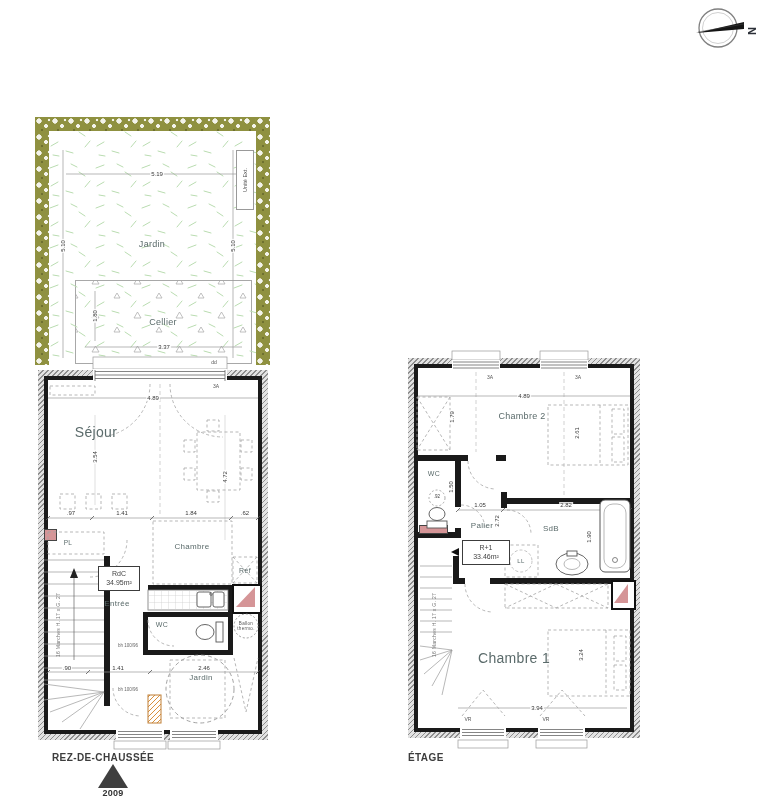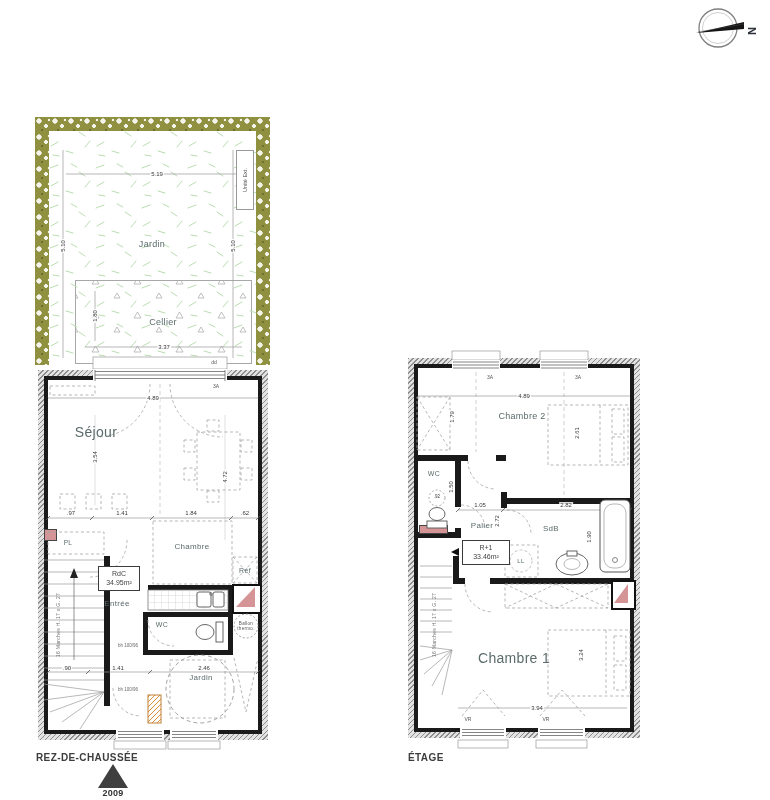--- a/index.html
+++ b/index.html
@@ -402,18 +402,18 @@
     <div>33.46m²</div>
   </div>
   <div class="lbl" style="left:521px;top:561px;font-size:6px">LL</div>
   <div class="lbl" style="left:514px;top:658px;font-size:14px">Chambre 1</div>
   <div class="dim rot" style="left:581px;top:655px">3.24</div>
   <div class="lbl rot" style="left:434px;top:625px;font-size:5px;color:#777">16 Marches H. 17 x G. 27</div>
   <div class="dim" style="left:537px;top:708px">3.94</div>
   <div class="tag" style="left:468px;top:719px">VR</div>
   <div class="tag" style="left:546px;top:719px">VR</div>
 
-  <div class="planTitle" style="left:36px;top:752px">REZ-DE-CHAUSSÉE</div>
+  <div class="planTitle" style="left:52px;top:752px">REZ-DE-CHAUSSÉE</div>
   <div class="planTitle" style="left:408px;top:752px">ÉTAGE</div>
   <div class="marker-triangle" style="left:98px;top:764px"></div>
   <div class="lbl" style="left:113px;top:793px;font-size:9px;font-weight:bold;color:#333">2009</div>
 
 </div>
 
 </body></html>

